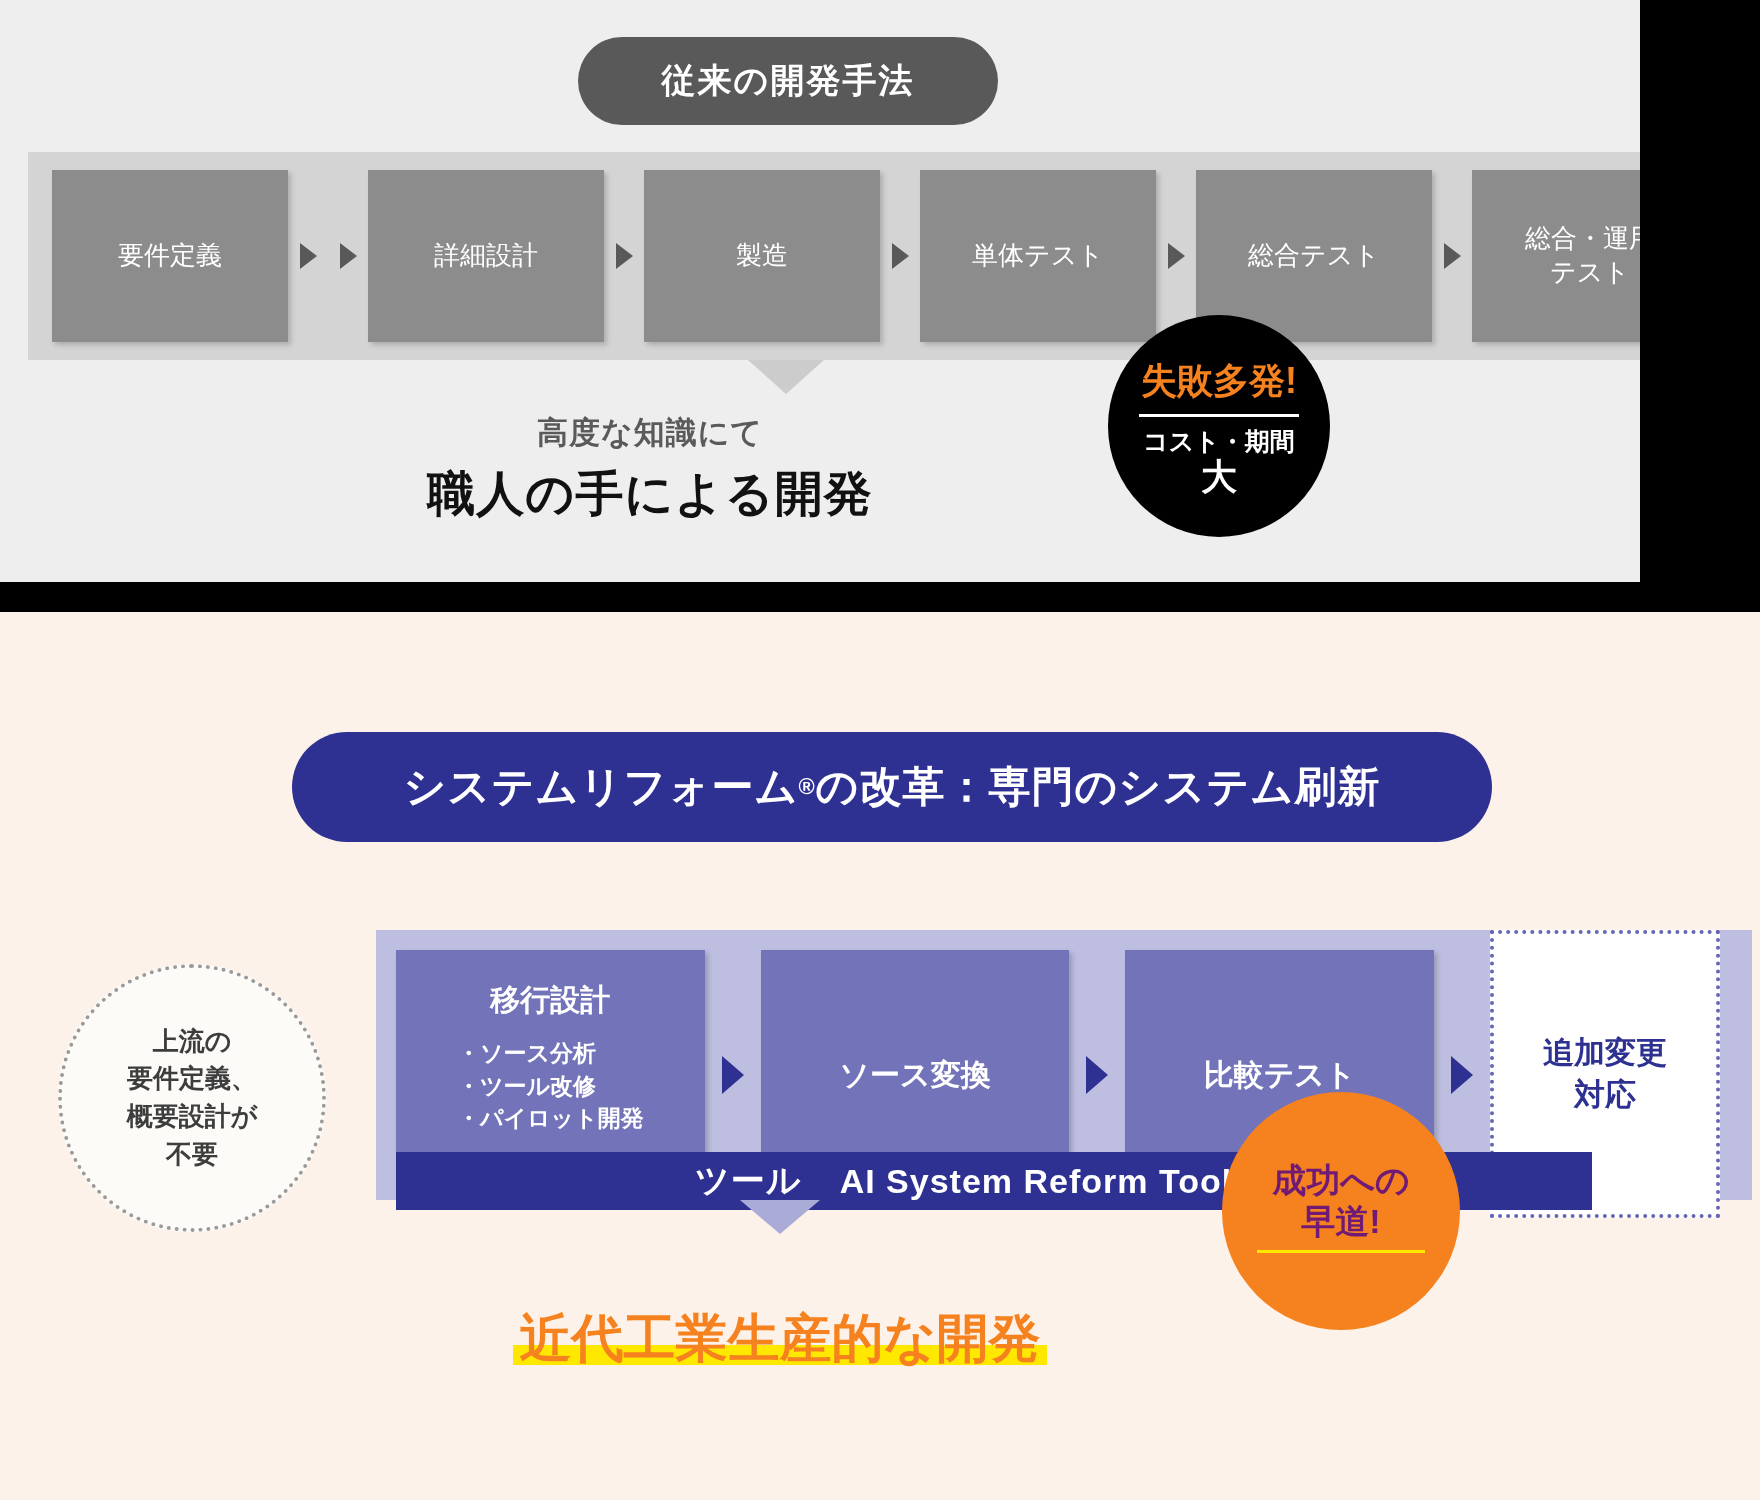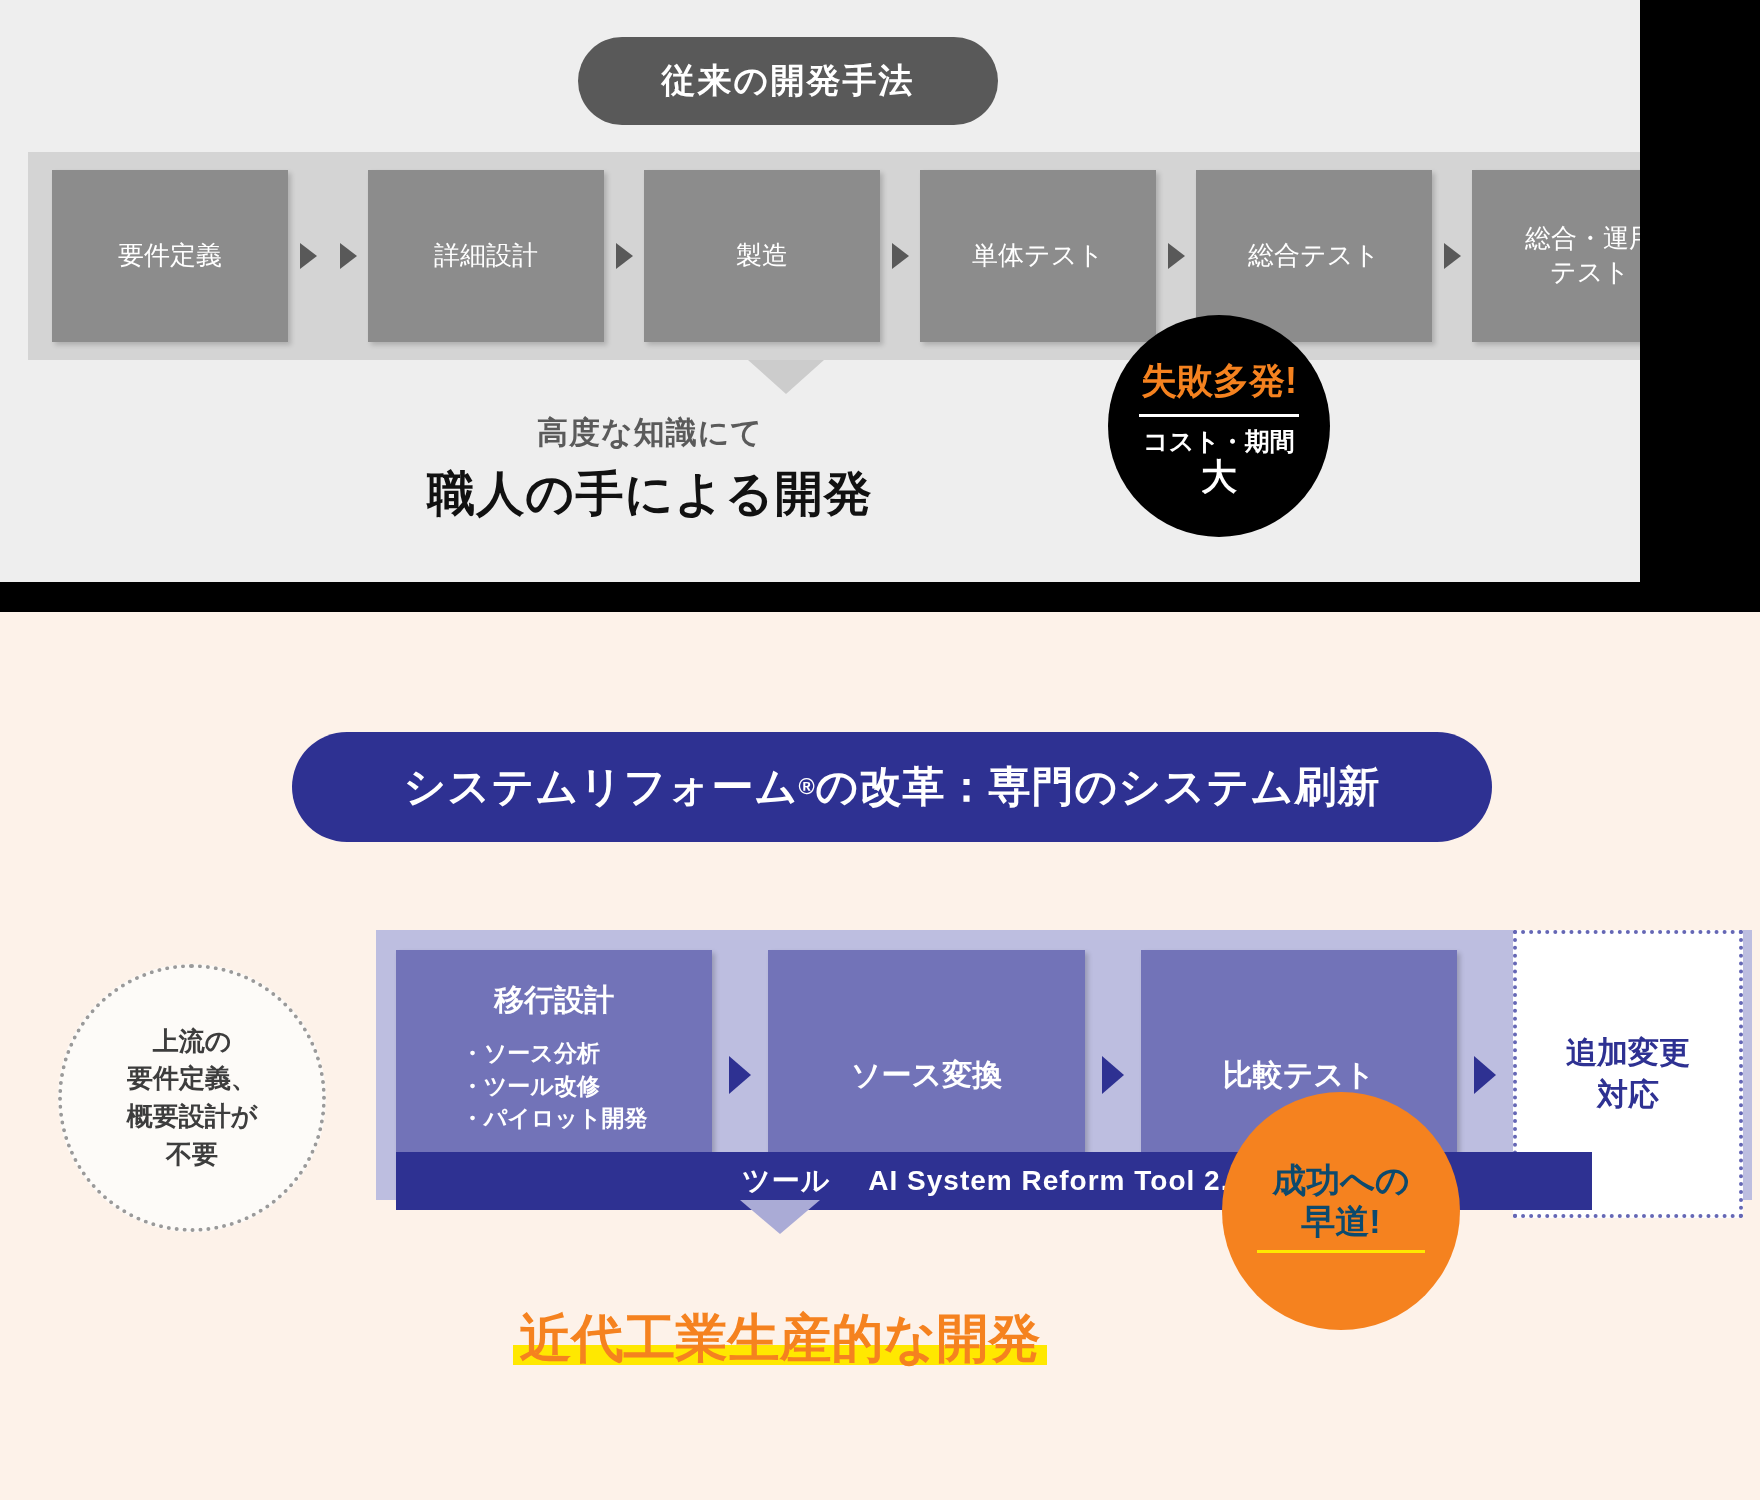--- a/index.html
+++ b/index.html
@@ -113,21 +113,21 @@
     color:#3d3d3d;font-size:26px;font-weight:bold;line-height:1.45;
   }
 
   .btm-flow{
     position:absolute;left:376px;top:318px;width:1376px;height:270px;
     background:#bdbee0;
   }
   .btm-flow-inner{
     position:absolute;left:0;top:0;width:100%;height:100%;
     display:flex;align-items:stretch;
-    padding:20px 9px 0 20px;box-sizing:border-box;
+    padding:20px 32px 0 20px;box-sizing:border-box;
   }
   .pbox{
     background:#7273b8;color:#ffffff;
     display:flex;flex-direction:column;align-items:center;justify-content:center;
     text-align:center;font-size:30px;font-weight:bold;
     box-shadow:3px 3px 5px rgba(0,0,0,0.2);
     flex:1 1 0;
     position:relative;
   }
   .pbox.first{justify-content:flex-start;padding-top:30px;box-sizing:border-box;}
@@ -149,21 +149,21 @@
   .parrow i{
     display:block;width:0;height:0;
     border-left:22px solid #2e3192;
     border-top:19px solid transparent;
     border-bottom:19px solid transparent;
   }
   .tool-bar{
     position:absolute;left:20px;top:222px;width:1196px;height:58px;
     background:#2e3192;color:#ffffff;
     display:flex;align-items:center;justify-content:center;
-    font-size:28px;font-weight:bold;letter-spacing:1px;
+    font-size:34px;font-weight:bold;letter-spacing:1px;
   }
   .tool-bar .tl{margin-right:38px;}
 
   .down-caret-purple{
     position:absolute;left:740px;top:588px;
     width:0;height:0;
     border-left:40px solid transparent;
     border-right:40px solid transparent;
     border-top:34px solid #aaabd6;
   }
@@ -180,21 +180,21 @@
     background:linear-gradient(transparent 62%, #ffe800 62%, #ffe800 96%, transparent 96%);
     padding:0 6px;
   }
   .orange-circle{
     position:absolute;left:1222px;top:480px;width:238px;height:238px;
     border-radius:50%;background:#f5821f;
     display:flex;flex-direction:column;align-items:center;justify-content:center;
     text-align:center;
   }
   .orange-circle .oc-top{
-    color:#0c4a6e;font-size:34px;font-weight:bold;line-height:1.18;
+    color:#701a75;font-size:34px;font-weight:bold;line-height:1.18;
   }
   .orange-circle .oc-rule{
     width:168px;height:3px;background:#ffe800;margin:9px 0 9px 0;
   }
   .orange-circle .oc-mid{
     color:#ffffff;font-size:25px;font-weight:bold;line-height:1.28;
   }
 </style>
 </head>
 <body>

